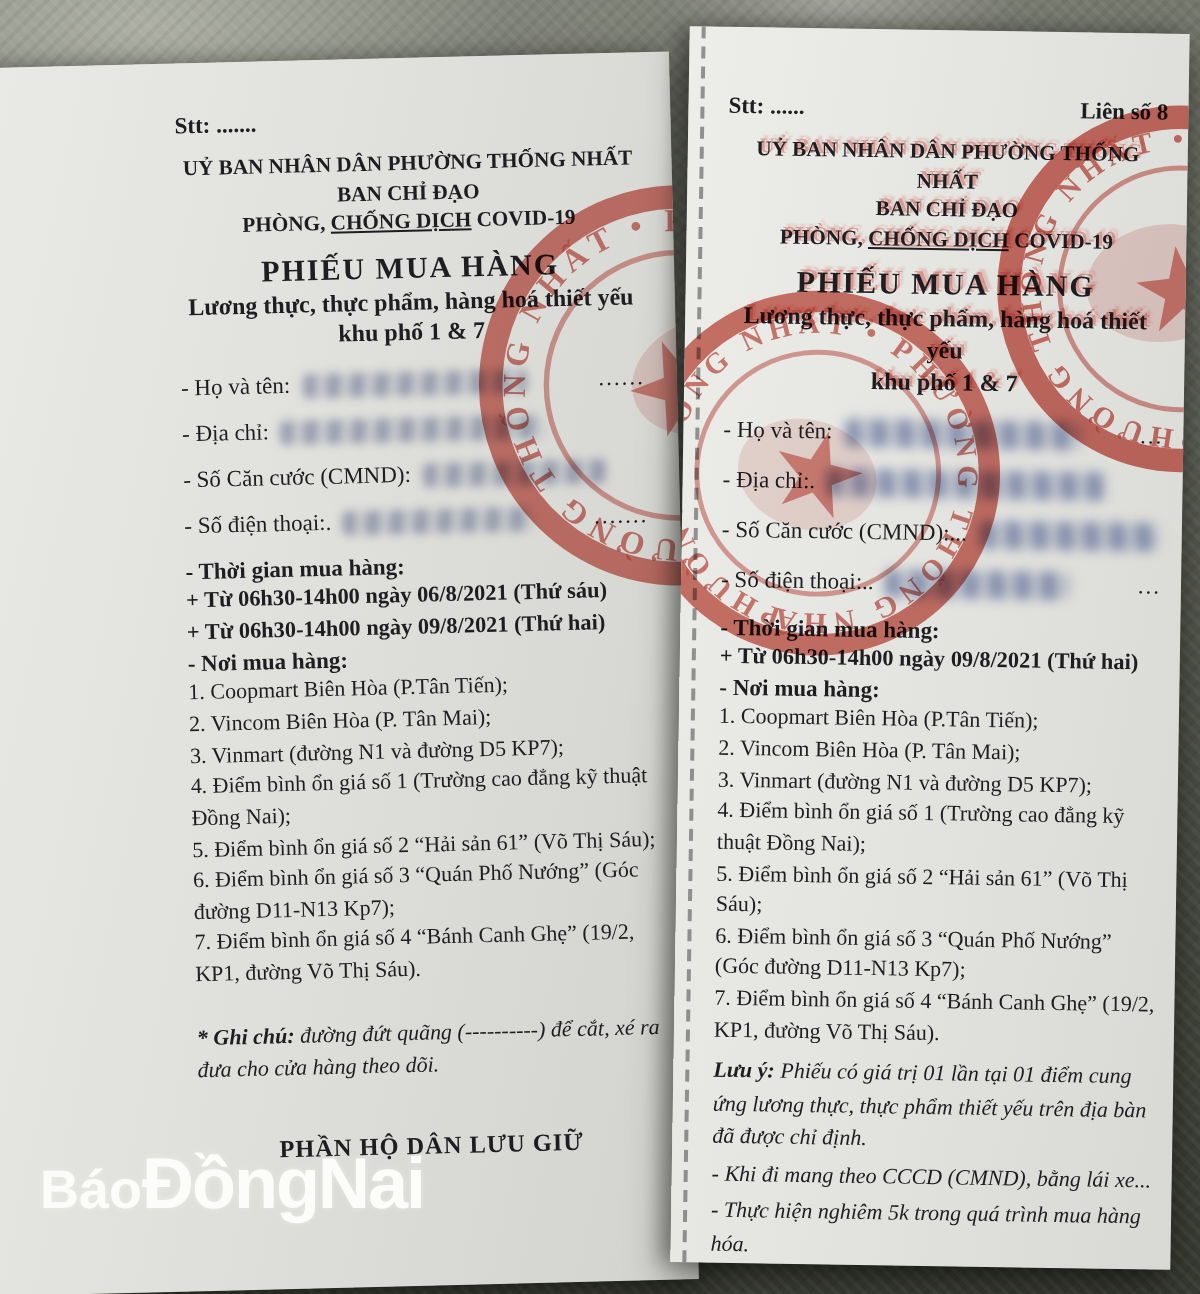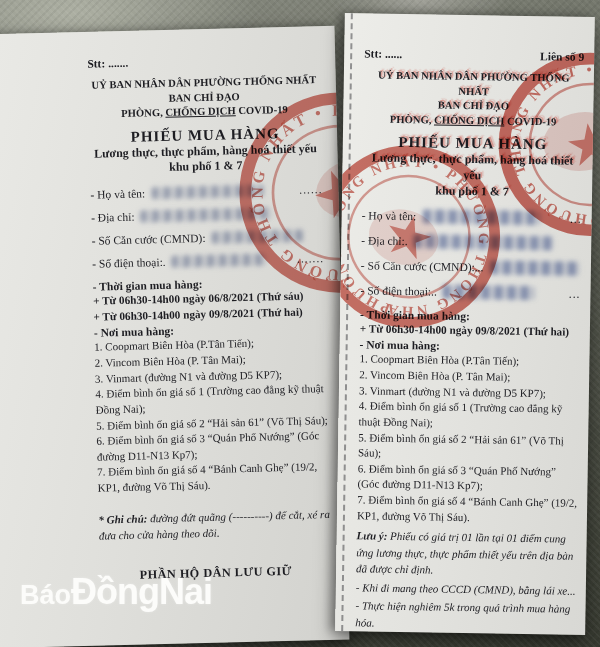--- a/index.html
+++ b/index.html
@@ -119,21 +119,21 @@
       <text font-size="15" font-weight="bold" fill="#c0392b" opacity=".7" letter-spacing="3"><textPath href="#arcL">PHƯỜNG THỐNG NHẤT • PHƯỜNG THỐNG NHẤT •</textPath></text>
       <text x="100" y="120" text-anchor="middle" font-size="58" fill="#c0392b" opacity=".6">★</text>
       <ellipse cx="112" cy="100" rx="34" ry="26" fill="#c0392b" opacity=".18"></ellipse>
     </svg>
   </div>
 
   <div class="paper" id="paper-right">
     <div class="cutline"></div>
     <div class="stt-row">
       <span>Stt: ......</span>
-      <span>Liên số 9</span>
+      <span>Liên số 8</span>
     </div>
     <div class="org overprint">
       <div>UỶ BAN NHÂN DÂN PHƯỜNG THỐNG NHẤT</div>
       <div>BAN CHỈ ĐẠO</div>
       <div><span>PHÒNG, </span><span class="u">CHỐNG DỊCH</span><span> COVID-19</span></div>
     </div>
     <div class="title overprint">PHIẾU MUA HÀNG</div>
     <div class="sub overprint">Lương thực, thực phẩm, hàng hoá thiết yếu</div>
     <div class="sub overprint">khu phố 1 &amp; 7</div>
 

